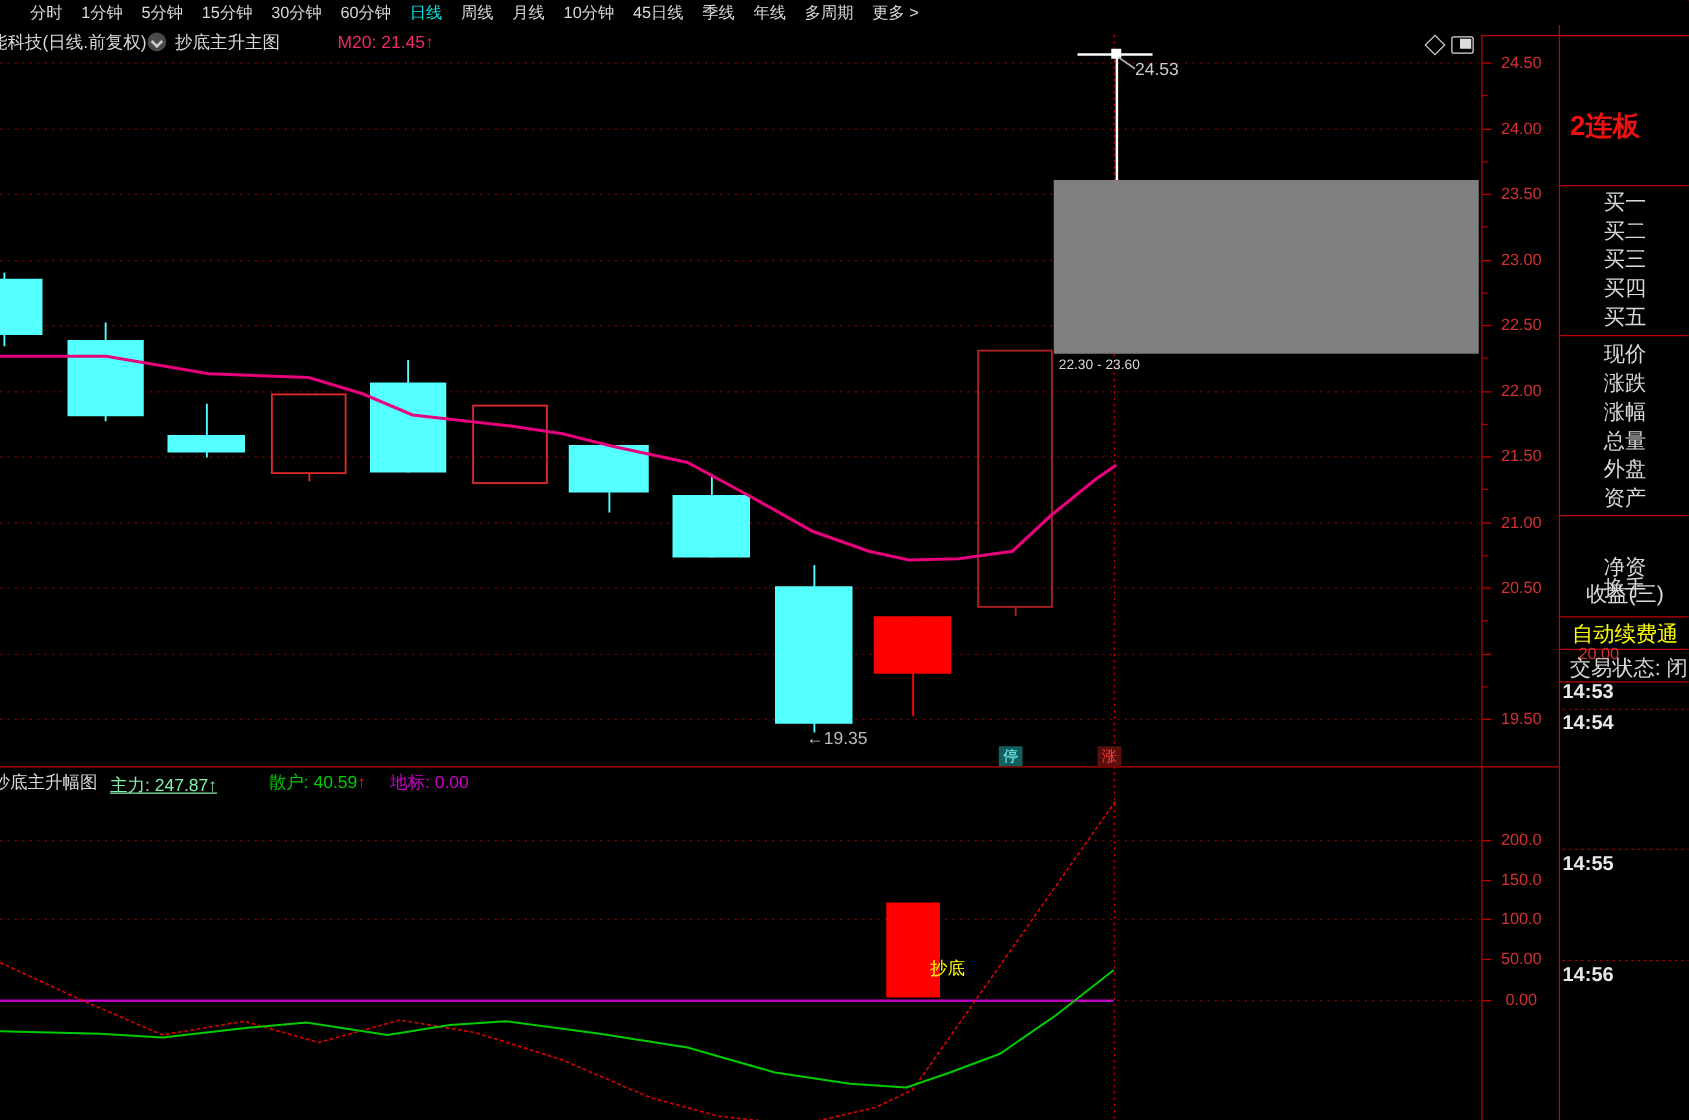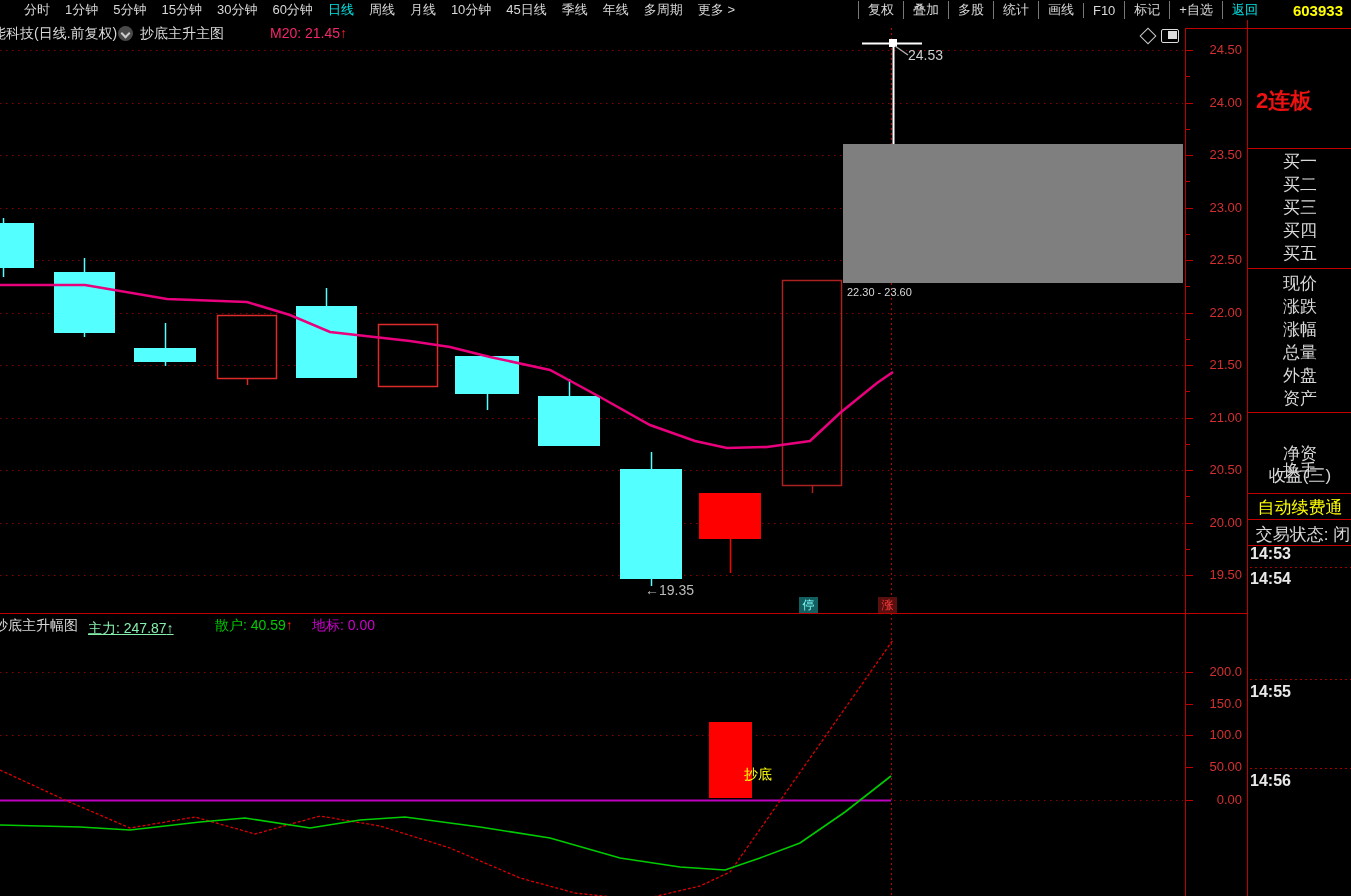--- a/index.html
+++ b/index.html
@@ -15,21 +15,21 @@
   .tab{font-size:13px;color:#d8d8d8;cursor:default;}
   .tab.active{color:#00e5e5;}
   #tb-right .tab{padding:0 9px;border-left:1px solid #777;}
   #tb-right .tab:last-of-type{border-right:1px solid #777;}
   #stock-code{color:#ffff00;font-weight:bold;font-size:15px;padding:0 8px 0 26px;}
   
   .title-row{z-index:4;font-size:14px;}
   .chev-icon{position:absolute;width:15px;height:15px;border-radius:50%;background:#4a4a4a;z-index:4;}
   .chev-icon:after{content:"";position:absolute;left:4px;top:4px;width:5px;height:5px;
       border-right:2px solid #ccc;border-bottom:2px solid #ccc;transform:rotate(45deg);}
-  .axis-label{position:absolute;width:50px;text-align:right;font-size:13px;color:#d43030;z-index:2;}
+  .axis-label{position:absolute;width:50px;text-align:center;font-size:13px;color:#d43030;z-index:2;}
   .panel-row{position:absolute;left:1251px;width:98px;height:22px;font-size:17px;color:#d8d8d8;
              overflow:hidden;z-index:3;text-align:center;}
   .time-row{position:absolute;left:1250px;width:98px;font-size:16px;font-weight:bold;color:#e8e8e8;z-index:3;}
   .badge{position:absolute;width:19px;height:16px;line-height:16px;text-align:center;
          font-size:12px;z-index:3;}
   .corner-icon{position:absolute;z-index:4;}
 </style>
 </head>
 <body>
 
@@ -137,32 +137,20 @@
         <span class="tab active">日线</span>
         <span class="tab">周线</span>
         <span class="tab">月线</span>
         <span class="tab">10分钟</span>
         <span class="tab">45日线</span>
         <span class="tab">季线</span>
         <span class="tab">年线</span>
         <span class="tab">多周期</span>
         <span class="tab">更多 &gt;</span>
       </div>
-    <div id="tb-right">
-      <span class="tab">复权</span>
-        <span class="tab">叠加</span>
-        <span class="tab">多股</span>
-        <span class="tab">统计</span>
-        <span class="tab">画线</span>
-        <span class="tab">F10</span>
-        <span class="tab">标记</span>
-        <span class="tab">+自选</span>
-        <span class="tab active">返回</span>
-        <span id="stock-code">603933</span>
-    </div>
   </div>
 
   <div class="txt title-row" style="left:-8px;top:25px;color:#d8d8d8;">能科技(日线.前复权)</div>
   <div class="chev-icon" style="left:118px;top:26px;"></div>
   <div class="txt title-row" style="left:140px;top:25px;color:#d8d8d8;">抄底主升主图</div>
   <div class="txt title-row" style="left:248px;top:25px;color:#f3266e;margin-left:22px;">
     <span>M20: 21.45</span><span style="color:#ff1a1a;font-weight:bold;">↑</span>
   </div>
 
   <div class="corner-icon" style="left:1142px;top:30px;width:10px;height:10px;border:1px solid #ccc;transform:rotate(45deg);"></div>
@@ -191,21 +179,21 @@
   <div id="time-rows"></div>
 <div class="axis-label" style="position: absolute; left: 1192px; top: 42px;">24.50</div>
     <div class="axis-label" style="position: absolute; left: 1192px; top: 95px;">24.00</div>
     <div class="axis-label" style="position: absolute; left: 1192px; top: 147px;">23.50</div>
     <div class="axis-label" style="position: absolute; left: 1192px; top: 200px;">23.00</div>
     <div class="axis-label" style="position: absolute; left: 1192px; top: 252px;">22.50</div>
     <div class="axis-label" style="position: absolute; left: 1192px; top: 305px;">22.00</div>
     <div class="axis-label" style="position: absolute; left: 1192px; top: 357px;">21.50</div>
     <div class="axis-label" style="position: absolute; left: 1192px; top: 410px;">21.00</div>
     <div class="axis-label" style="position: absolute; left: 1192px; top: 462px;">20.50</div>
-    <div class="axis-label" style="position: absolute; left: 1192px; top: 515px;">20.00</div>
+    <div class="axis-label" style="position: absolute; left: 1254px; top: 515px;">20.00</div>
     <div class="axis-label" style="position: absolute; left: 1192px; top: 567px;">19.50</div>
     <div class="badge" style="left: 799px; top: 597px; background: rgb(19, 94, 94); color: rgb(125, 255, 255);">停</div>
     <div class="badge" style="left: 878px; top: 597px; background: rgb(90, 15, 15); color: rgb(255, 59, 59);">涨</div>
     <div class="axis-label" style="position: absolute; left: 1192px; top: 664px;">200.0</div>
     <div class="axis-label" style="position: absolute; left: 1192px; top: 696px;">150.0</div>
     <div class="axis-label" style="position: absolute; left: 1192px; top: 727px;">100.0</div>
     <div class="axis-label" style="position: absolute; left: 1192px; top: 759px;">50.00</div>
     <div class="axis-label" style="position: absolute; left: 1192px; top: 792px;">0.00</div>
     <div class="panel-row" style="top: 150px;">买一</div>
     <div class="panel-row" style="top: 173px;">买二</div>

